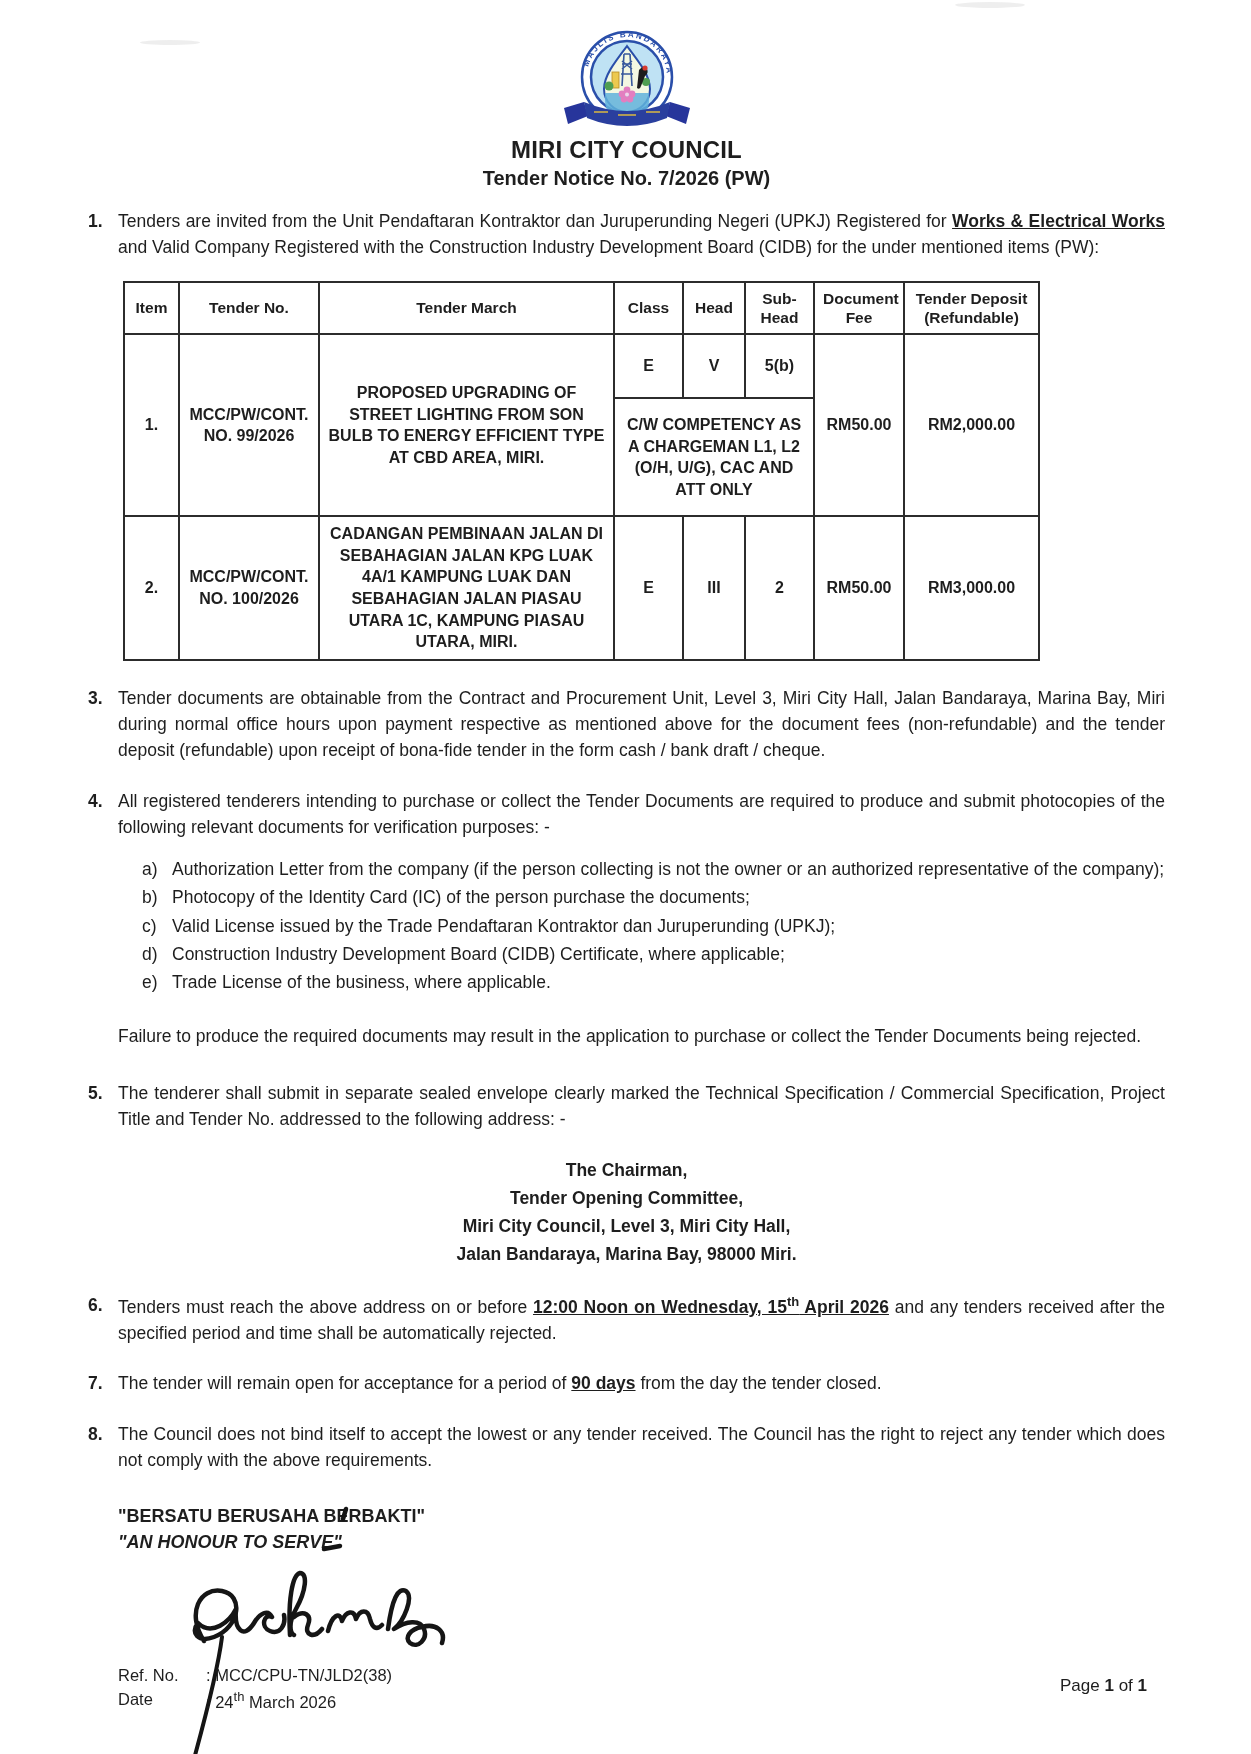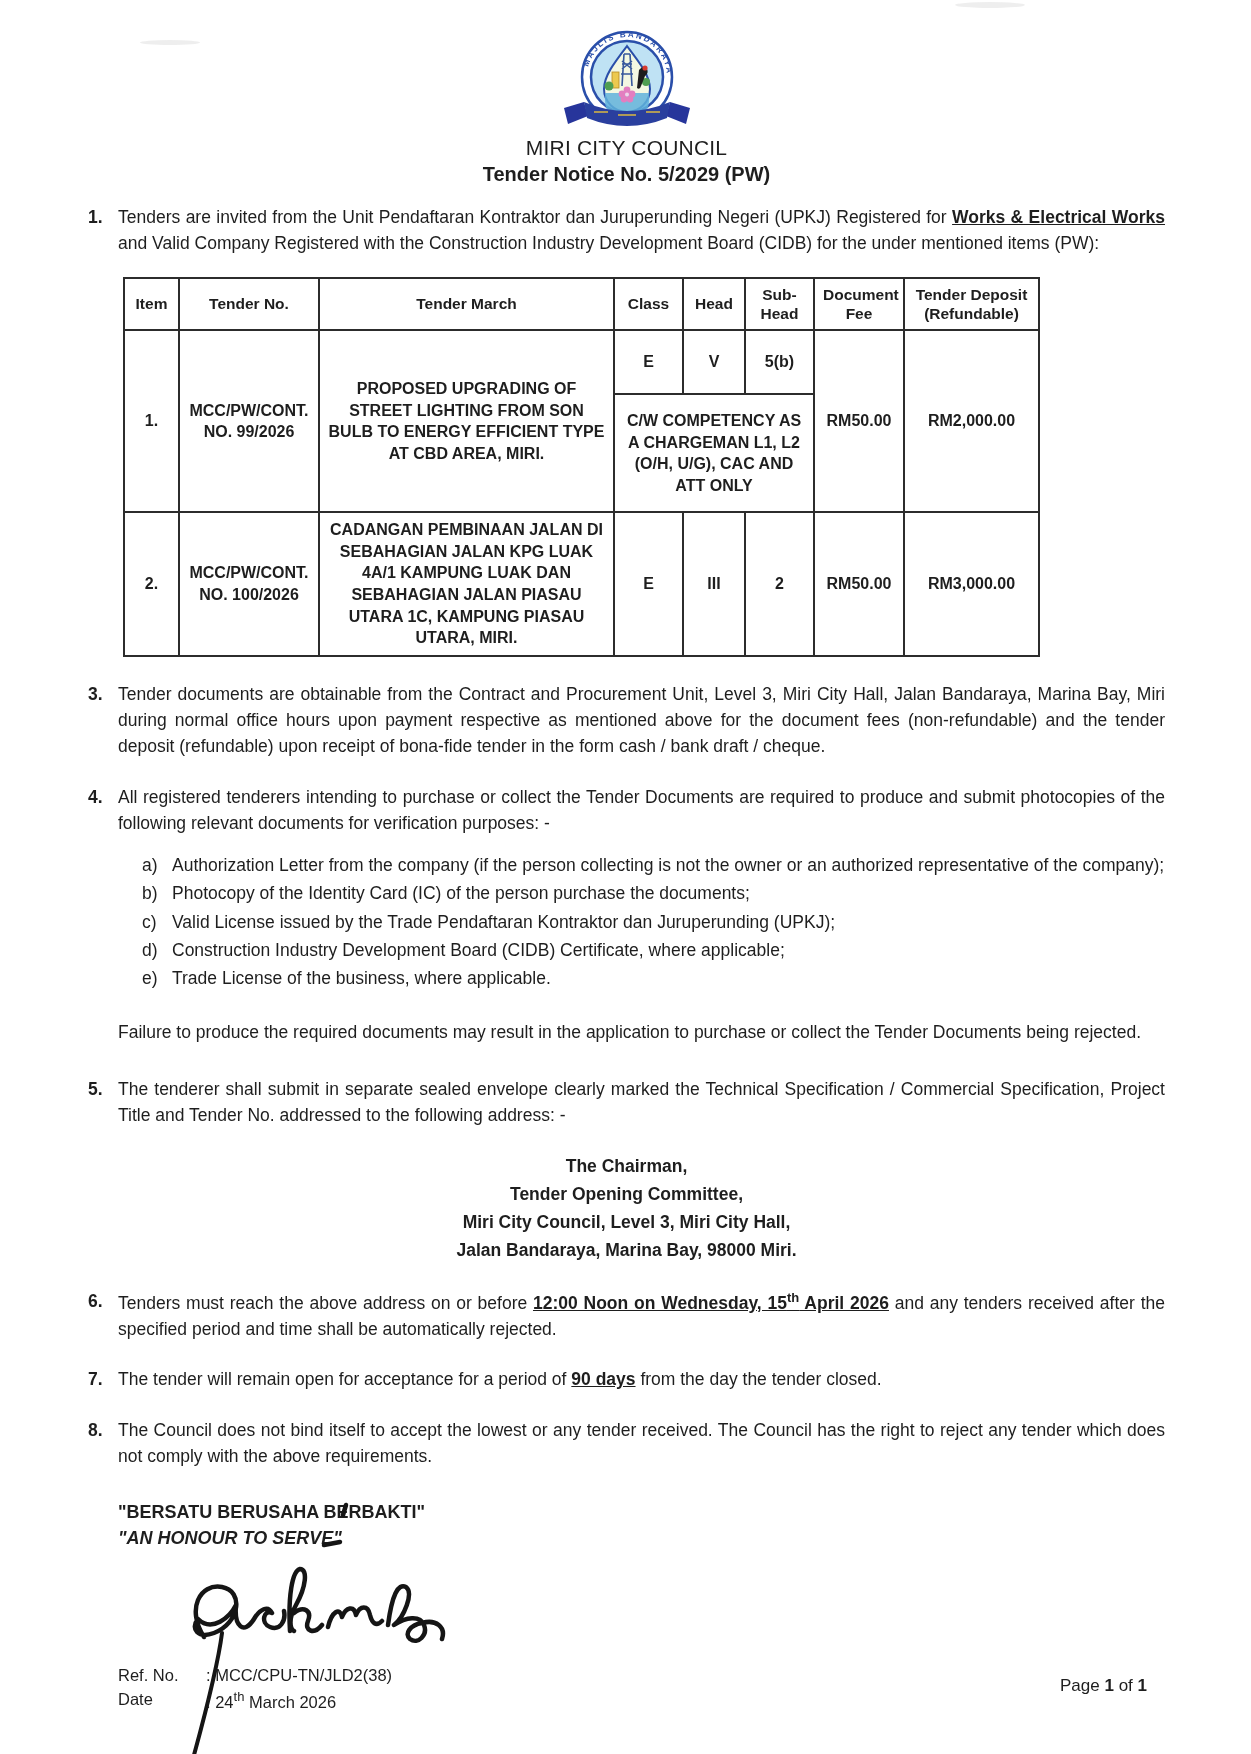--- a/index.html
+++ b/index.html
@@ -7,21 +7,21 @@
   body { font-family:"Liberation Sans","DejaVu Sans",sans-serif; color:#1e1e1e; }
   .page {
     position:relative; width:1251px; height:1754px; margin:0 auto;
     background:#ffffff; overflow:hidden;
   }
   .inner { padding:30px 86px 0 88px; }
 
   
   .crest-wrap { display:flex; justify-content:center; margin-bottom:2px; }
   .title-block { text-align:center; }
-  .council-name { font-size:21px; font-weight:400; letter-spacing:.2px; }
+  .council-name { font-size:24px; font-weight:700; letter-spacing:.2px; }
   .notice-no { font-size:20px; font-weight:700; margin-top:3px; }
 
   
   .item { display:flex; margin-top:24px; }
   .item .num { width:30px; flex:0 0 30px; font-weight:700; font-size:17.5px; line-height:1.5; }
   .item .body { flex:1; font-size:17.5px; line-height:1.5; text-align:justify; }
   .b  { font-weight:400; }
   .bu { font-weight:700; text-decoration:underline; }
   sup { font-size:13px; }
 
@@ -125,21 +125,21 @@
         <g stroke="#e8c23a" stroke-width="1.4">
           <path d="M60,82 h14"></path>
             <path d="M84,85 h18"></path>
             <path d="M112,82 h14"></path>
         </g>
       </svg>
     </div>
 
     <div class="title-block">
       <div class="council-name">MIRI CITY COUNCIL</div>
-      <div class="notice-no">Tender Notice No. 5/2029 (PW)</div>
+      <div class="notice-no">Tender Notice No. 7/2026 (PW)</div>
     </div>
 
     <div class="item" style="margin-top:18px;">
       <div class="num">1.</div>
       <div class="body"><span>Tenders are invited from the </span><span class="b">Unit Pendaftaran Kontraktor dan Juruperunding Negeri (UPKJ) Registered for </span><span class="bu">Works &amp; Electrical Works</span><span class="b"> and Valid Company Registered with the Construction Industry Development Board (CIDB)</span><span> for the under mentioned items (PW):</span></div>
     </div>
 
     <table class="tender">
       <colgroup>
         <col class="c-item">

